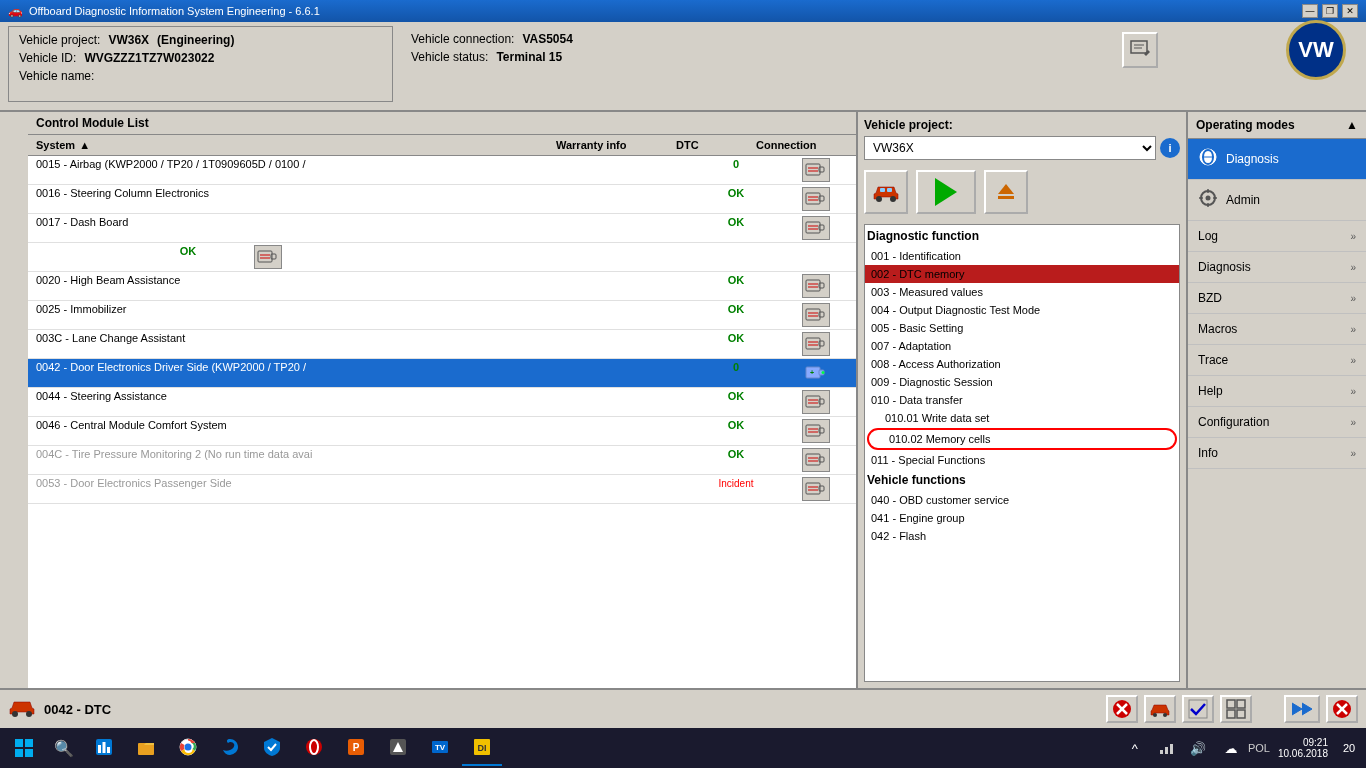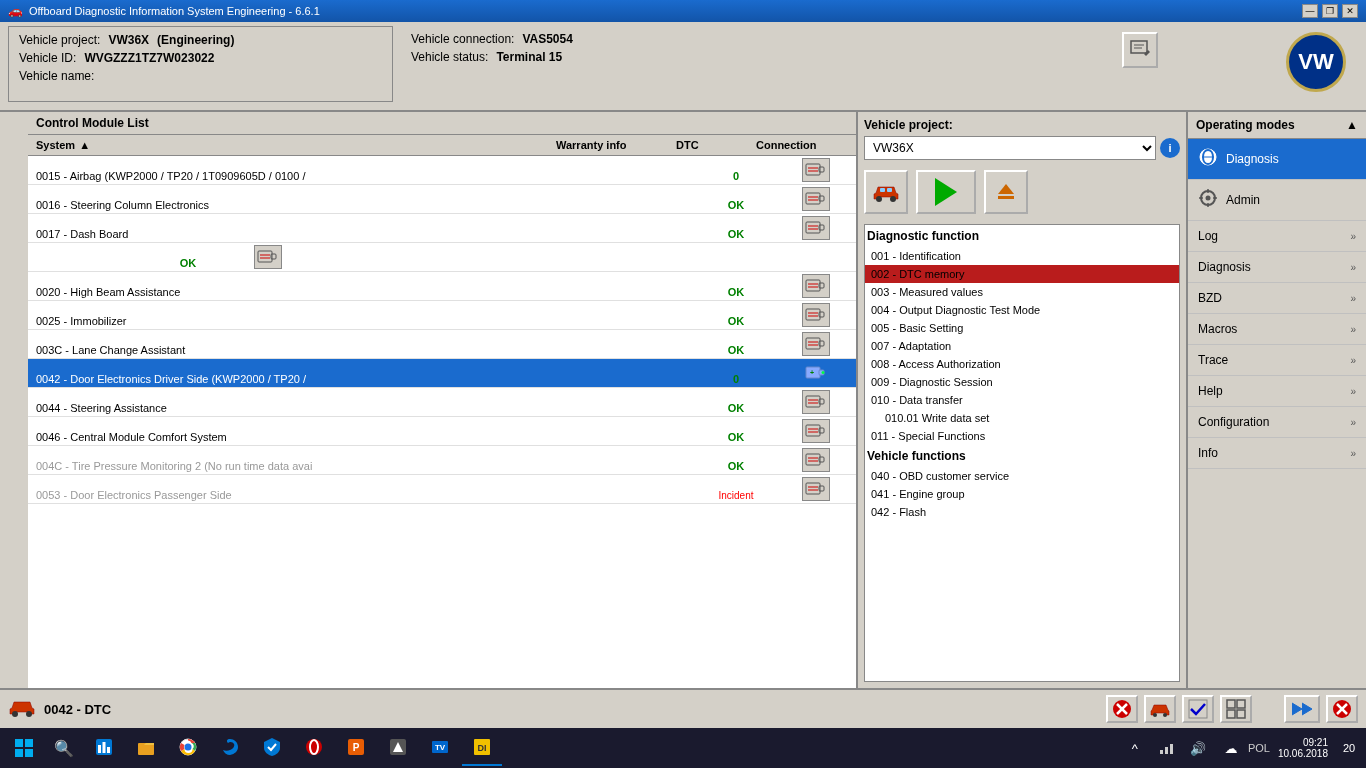--- a/index.html
+++ b/index.html
@@ -4,21 +4,21 @@
   <style>
     * { margin: 0; padding: 0; box-sizing: border-box; }
     body { font-family: 'Segoe UI', Tahoma, Arial, sans-serif; font-size: 12px; background: #d4d0c8; width: 1366px; height: 768px; overflow: hidden; }
     
     
     #title-bar { background: linear-gradient(to bottom, #1a6bce, #1254a8); color: white; height: 22px; display: flex; align-items: center; justify-content: space-between; padding: 0 8px; font-size: 11px; }
     #title-bar-left { display: flex; align-items: center; gap: 6px; }
     #title-bar-controls { display: flex; gap: 4px; }
     .title-btn { width: 16px; height: 14px; background: #d4d0c8; border: 1px solid #888; color: #000; font-size: 9px; display: flex; align-items: center; justify-content: center; cursor: pointer; }
     .title-btn.close { background: #d4d0c8; }
-    #vw-logo { width: 60px; height: 60px; border-radius: 50%; background: #003087; border: 3px solid #c0a84e; display: flex; align-items: center; justify-content: center; color: white; font-size: 22px; font-weight: bold; position: absolute; right: 20px; top: 32px; z-index: 10; }
+    #vw-logo { width: 60px; height: 60px; border-radius: 50%; background: #003087; border: 3px solid #c0a84e; display: flex; align-items: center; justify-content: center; color: white; font-size: 22px; font-weight: bold; position: absolute; right: 20px; top: 20px; z-index: 10; }
 
     
     #top-info { background: #d4d0c8; border-bottom: 2px solid #888; padding: 4px 8px; display: flex; align-items: flex-start; gap: 0; height: 90px; }
     #vehicle-info { border: 1px solid #888; background: #d4d0c8; padding: 6px 10px; width: 385px; height: 76px; }
     .info-row { display: flex; gap: 8px; margin-bottom: 4px; font-size: 12px; }
     .info-label { color: #000; font-weight: normal; }
     .info-value { font-weight: bold; color: #000; }
     #connection-info { padding: 6px 10px; flex: 1; height: 76px; }
     .conn-row { display: flex; gap: 8px; margin-bottom: 4px; font-size: 12px; }
 
@@ -32,21 +32,21 @@
     #left-panel { width: 830px; border-right: 2px solid #888; background: white; display: flex; flex-direction: column; margin-left: 28px; }
     #cml-header { background: #d4d0c8; border-bottom: 1px solid #888; padding: 4px 8px; font-size: 12px; font-weight: bold; }
     #table-header { display: flex; align-items: center; background: #d4d0c8; border-bottom: 1px solid #888; padding: 2px 4px; font-size: 11px; }
     .col-system { flex: 1; padding: 2px 4px; font-weight: bold; cursor: pointer; display: flex; align-items: center; gap: 4px; }
     .col-warranty { width: 120px; padding: 2px 4px; font-weight: bold; }
     .col-dtc { width: 80px; padding: 2px 4px; font-weight: bold; }
     .col-conn { width: 80px; padding: 2px 4px; font-weight: bold; }
     .col-scroll { width: 20px; }
     
     #table-body { flex: 1; overflow-y: auto; }
-    .table-row { display: flex; align-items: flex-end; border-bottom: 1px solid #e0e0e0; min-height: 28px; cursor: pointer; }
+    .table-row { display: flex; align-items: flex-start; border-bottom: 1px solid #e0e0e0; min-height: 28px; cursor: pointer; }
     .table-row.selected { background: #1a6bce; color: white; }
     .table-row.incident { color: #999; }
     .cell-system { flex: 1; padding: 2px 8px; font-size: 11px; }
     .cell-warranty { width: 120px; padding: 2px 4px; font-size: 11px; }
     .cell-dtc { width: 80px; padding: 2px 4px; font-size: 11px; text-align: center; }
     .dtc-ok { color: green; font-weight: bold; }
     .dtc-num { color: green; font-weight: bold; }
     .dtc-incident { color: red; font-size: 10px; }
     .cell-conn { width: 80px; padding: 2px 4px; display: flex; justify-content: center; }
 
@@ -395,20 +395,21 @@
       <div class="diag-item">001 - Identification</div>
           <div class="diag-item selected">002 - DTC memory</div>
           <div class="diag-item">003 - Measured values</div>
           <div class="diag-item">004 - Output Diagnostic Test Mode</div>
           <div class="diag-item">005 - Basic Setting</div>
           <div class="diag-item">007 - Adaptation</div>
           <div class="diag-item">008 - Access Authorization</div>
           <div class="diag-item">009 - Diagnostic Session</div>
           <div class="diag-item">010 - Data transfer</div>
           <div class="diag-item sub">010.01 Write data set</div>
+          <div class="diag-item sub circled">010.02 Memory cells</div>
           <div class="diag-item">011 - Special Functions</div>
           <div class="diag-section-title">Vehicle functions</div>
           <div class="diag-item">040 - OBD customer service</div>
           <div class="diag-item">041 - Engine group</div>
           <div class="diag-item">042 - Flash</div>
         </div>
     </div>
   </div>
 
   <div id="op-modes">

